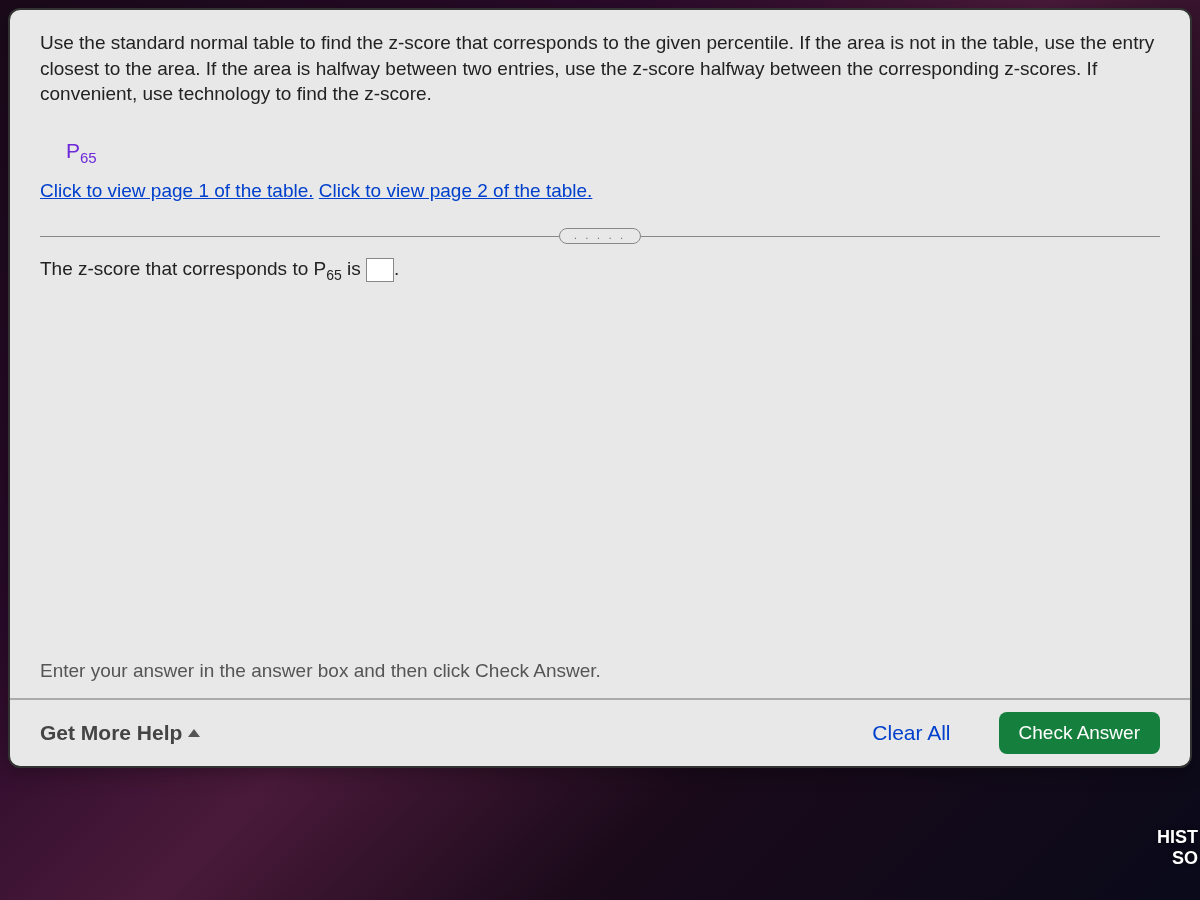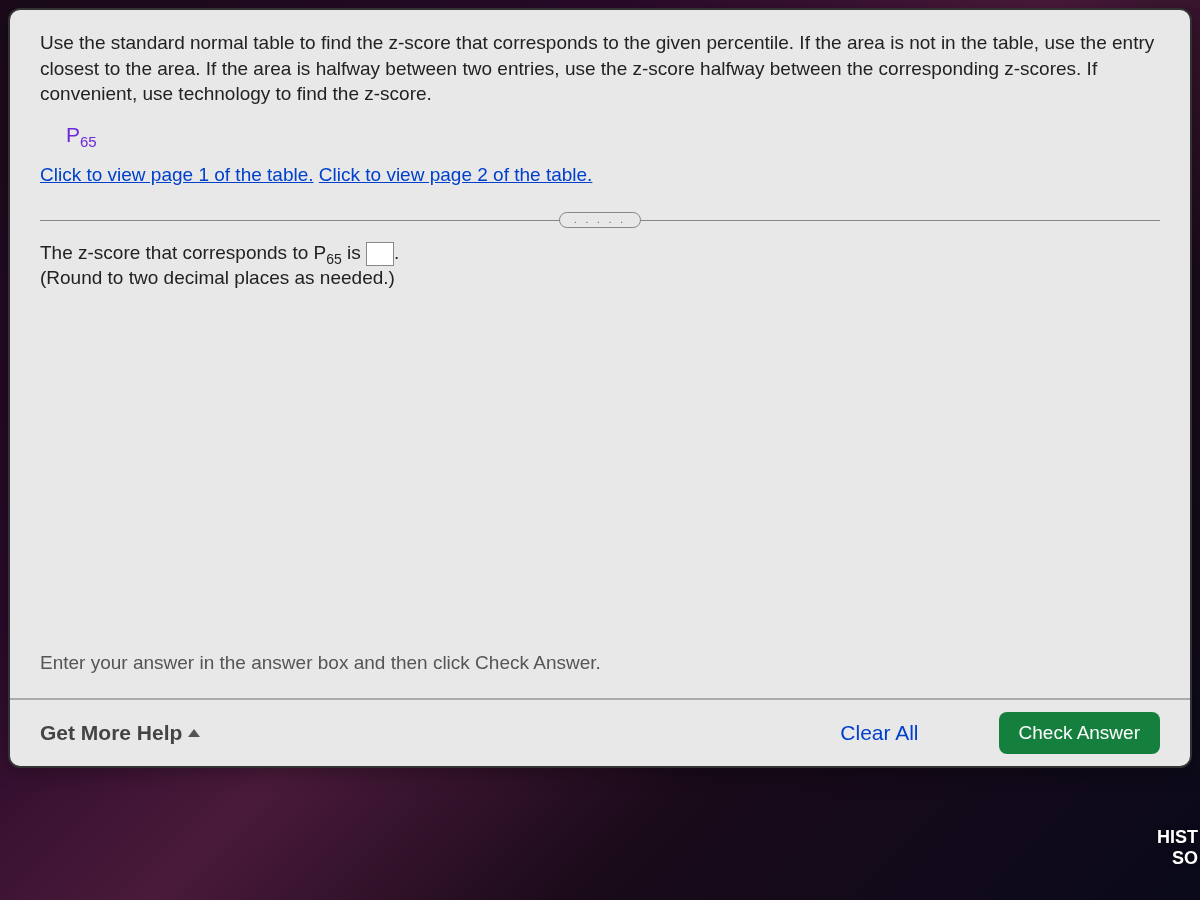--- a/index.html
+++ b/index.html
@@ -18,21 +18,21 @@
     padding: 20px 30px 0 30px;
     height: 760px;
     box-shadow: 0 4px 20px rgba(0,0,0,0.3);
     border: 2px solid #333;
     position: relative;
   }
   .instructions {
     font-size: 19px;
     line-height: 1.35;
     color: #222;
-    margin-bottom: 16px;
+    margin-bottom: 32px;
   }
   .percentile {
     font-size: 21px;
     color: #6d28d9;
     margin: 8px 0 14px 26px;
   }
   .percentile .sub {
     font-size: 15px;
     vertical-align: sub;
   }
@@ -90,21 +90,21 @@
     text-align: center;
     font-size: 16px;
   }
   .round-note {
     font-size: 19px;
     color: #222;
   }
   .enter-hint {
     position: absolute;
     left: 30px;
-    bottom: 92px;
+    bottom: 84px;
     font-size: 19px;
     color: #555;
   }
   .bottom-divider {
     position: absolute;
     left: 0; right: 0;
     bottom: 66px;
     border: none;
     border-top: 2px solid #aaa;
   }
@@ -132,21 +132,21 @@
     border-right: 6px solid transparent;
     border-bottom: 8px solid #555;
   }
   .spacer { flex: 1; }
   .clear-all {
     font-size: 21px;
     color: #0040cc;
     background: none;
     border: none;
     cursor: pointer;
-    margin-right: 80px;
+    margin-right: 48px;
   }
   .check-answer {
     font-size: 19px;
     color: #fff;
     background: #15803d;
     border: none;
     border-radius: 8px;
     padding: 10px 20px;
     cursor: pointer;
   }
@@ -182,21 +182,20 @@
 
   <div class="divider-wrap">
     <hr class="divider-line">
     <div class="divider-pill">. . . . .</div>
   </div>
 
   <p class="answer-line">
     <span>The z-score that corresponds to P</span><span class="sub">65</span><span> is </span><input type="text" class="ans-input" value="" style=""><span>.</span>
   </p>
 
-  <p class="round-note">(Round to two decimal places as needed.)</p>
 
   <p class="enter-hint">Enter your answer in the answer box and then click Check Answer.</p>
 
   <hr class="bottom-divider">
 
   <div class="button-row">
     <div class="get-help">
       <span>Get More Help</span>
       <span class="tri-up"></span>
     </div>

